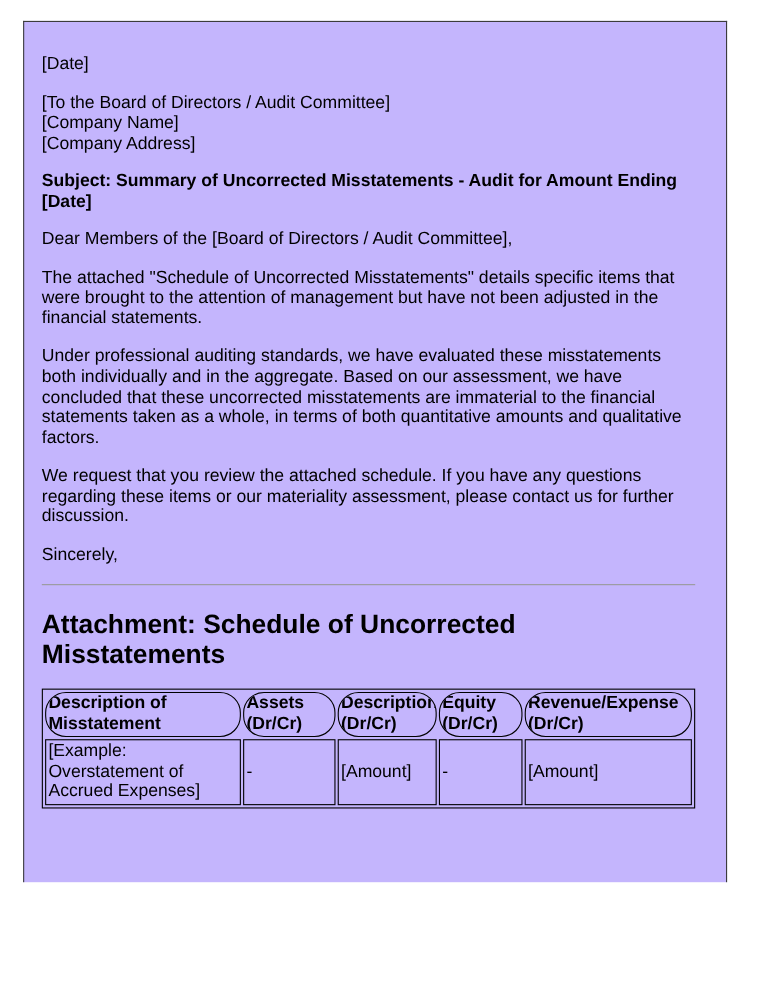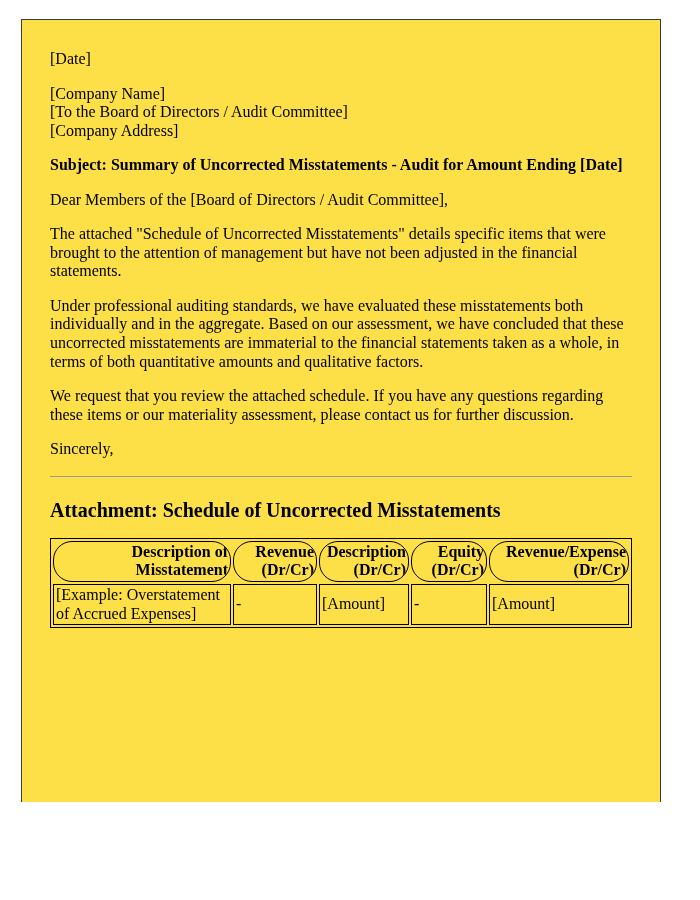--- a/index.html
+++ b/index.html
@@ -15,78 +15,78 @@
   }
   .page {
     position: absolute;
     left: 21px;
     top: 19px;
     width: 640px;
     height: 783px;
     box-sizing: border-box;
     border: 1px solid #3c3c3c;
     border-bottom: none;
-    padding: 14px 28px 0 28px;
+    padding: 14px 28px 0 16px;
     overflow: hidden;
-    background: #fde047;
+    background: #c4b5fd;
     color: #000000;
-    font-family: Liberation Serif, serif;
+    font-family: Liberation Sans, sans-serif;
     font-size: 16px;
     line-height: 1.16;
   }
   .block {
     margin: 16px 0;
   }
   .bold {
     font-weight: bold;
   }
   .divider {
     border: none;
     border-top: 1px solid #9a9a9a;
     margin: 17px 0;
   }
   .attachment-heading {
-    font-size: 20px;
+    font-size: 24px;
     font-weight: bold;
     margin: 22px 0 16px 0;
   }
   table.schedule {
     width: 100%;
     table-layout: fixed;
     border: 1px solid #000000;
     border-spacing: 2px;
     border-collapse: separate;
   }
   table.schedule th,
   table.schedule td {
     border: 1px solid #000000;
     padding: 1px 2px;
     overflow: hidden;
   }
   table.schedule th {
-    text-align: right;
+    text-align: left;
     font-weight: bold;
     vertical-align: middle;
     border-radius: 19px;
   }
   table.schedule td {
     text-align: left;
     vertical-align: middle;
   }
 </style>
 </head>
 <body>
 
 <div class="page">
 
   <div class="block">[Date]</div>
 
   <div class="block">
+    <div>[To the Board of Directors / Audit Committee]</div>
     <div>[Company Name]</div>
-    <div>[To the Board of Directors / Audit Committee]</div>
     <div>[Company Address]</div>
   </div>
 
   <div class="block bold">Subject: Summary of Uncorrected Misstatements - Audit for Amount Ending [Date]</div>
 
   <div class="block">Dear Members of the [Board of Directors / Audit Committee],</div>
 
   <div class="block">The attached "Schedule of Uncorrected Misstatements" details specific items that were brought to the attention of management but have not been adjusted in the financial statements.</div>
   <div class="block">Under professional auditing standards, we have evaluated these misstatements both individually and in the aggregate. Based on our assessment, we have concluded that these uncorrected misstatements are immaterial to the financial statements taken as a whole, in terms of both quantitative amounts and qualitative factors.</div>
   <div class="block">We request that you review the attached schedule. If you have any questions regarding these items or our materiality assessment, please contact us for further discussion.</div>
@@ -102,21 +102,21 @@
     <colgroup>
       <col style="width:178px">
       <col style="width:84px">
       <col style="width:90px">
       <col style="width:76px">
       <col>
     </colgroup>
     <thead>
       <tr>
         <th>Description of Misstatement</th>
-        <th>Revenue (Dr/Cr)</th>
+        <th>Assets (Dr/Cr)</th>
         <th>Description (Dr/Cr)</th>
         <th>Equity (Dr/Cr)</th>
         <th>Revenue/Expense (Dr/Cr)</th>
       </tr>
     </thead>
     <tbody>
       <tr>
         <td>[Example: Overstatement of Accrued Expenses]</td>
         <td>-</td>
         <td>[Amount]</td>

